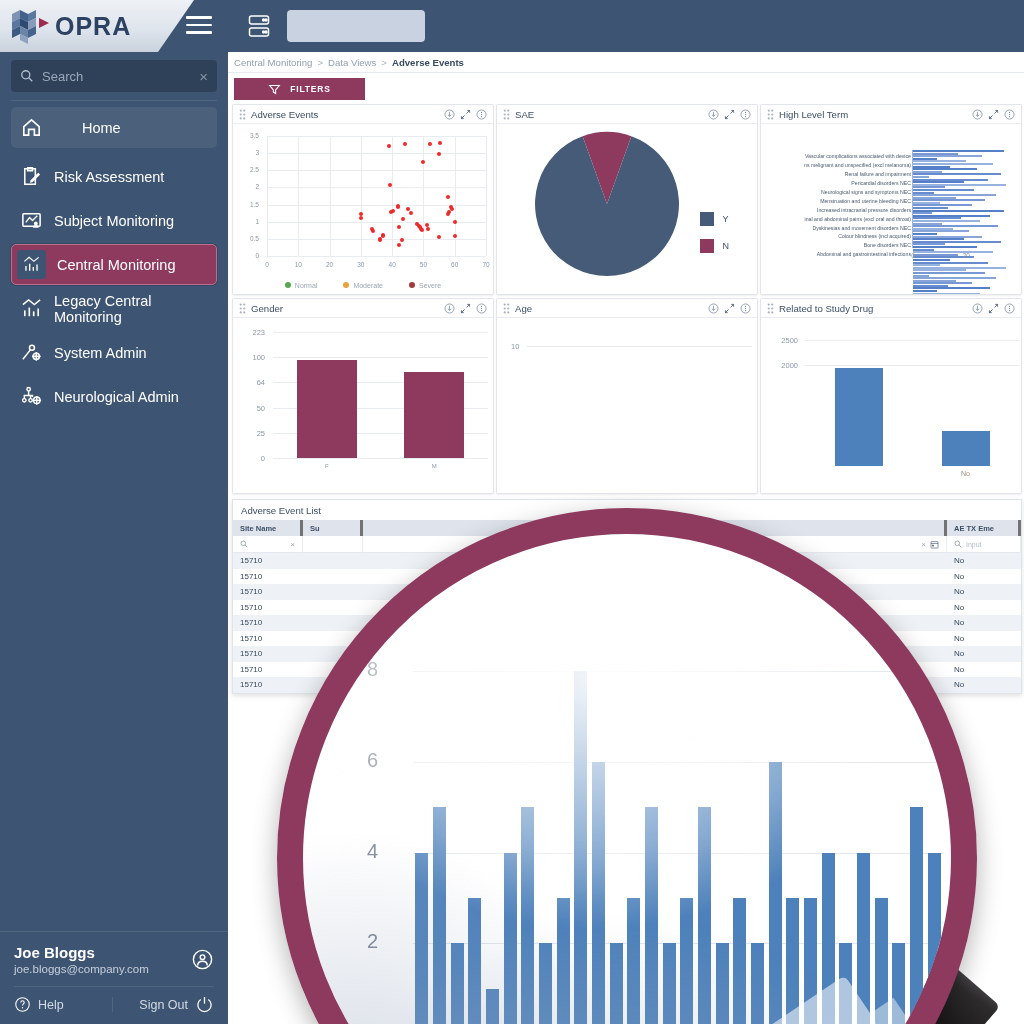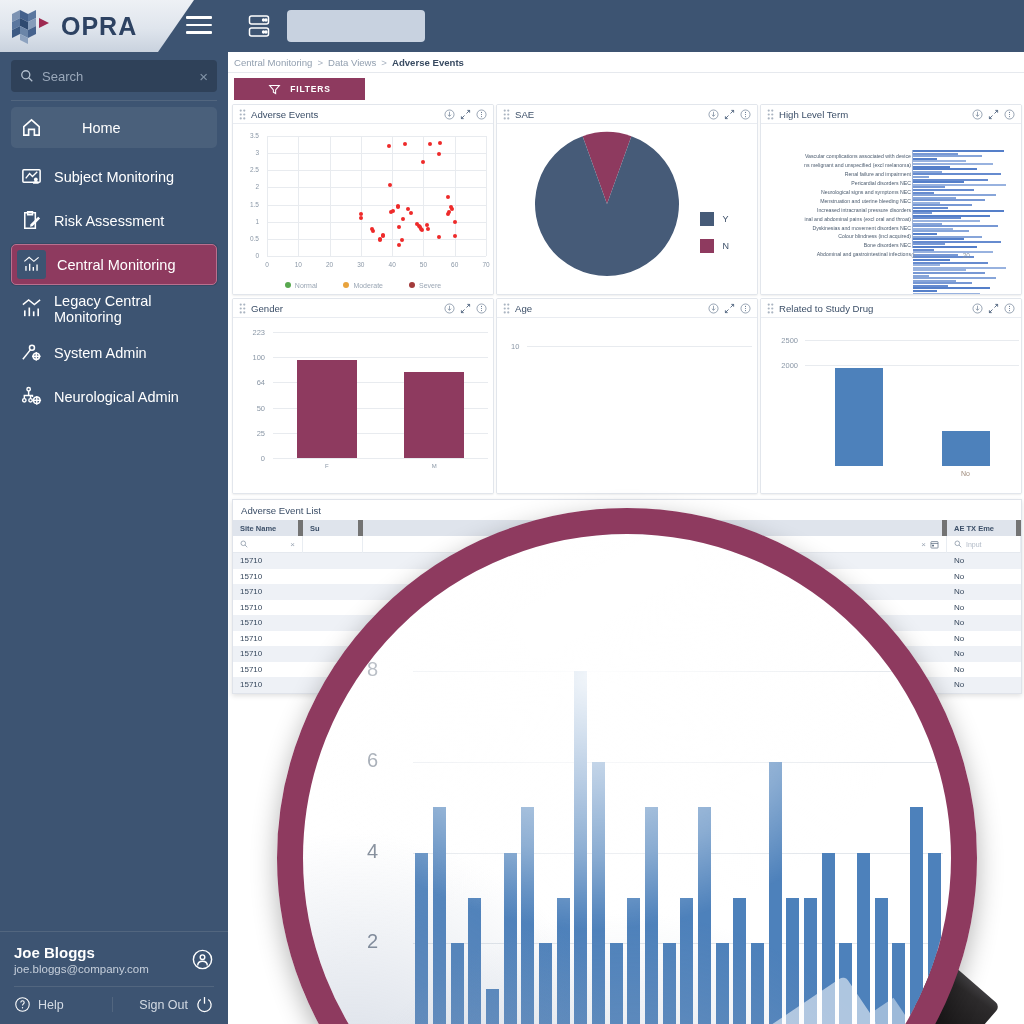--- a/index.html
+++ b/index.html
@@ -25,21 +25,21 @@
     display: flex; align-items: center; overflow: hidden;
   }
   .logo-bar::after {
     content: ""; position: absolute; right: 0; top: 0;
     width: 70px; height: 52px; background: #3d5472;
     clip-path: polygon(36px 0, 70px 0, 70px 52px, 0 52px);
   }
   .logo-mark { width: 44px; height: 40px; margin-left: 8px; flex: none; }
   .logo-text {
     font-size: 25px; font-weight: bold; color: #2d4262;
-    letter-spacing: 1px; margin-left: 9px;
+    letter-spacing: 1px; margin-left: 3px;
   }
   .hamburger {
     position: absolute; right: 16px; top: 16px; width: 26px; height: 20px;
     z-index: 3; cursor: pointer;
   }
   .hamburger i { display: block; height: 2.5px; background: #ffffff; margin-bottom: 5px; border-radius: 1px;}
 
   .search-wrap { padding: 8px 11px 6px 11px; }
   .search-box {
     height: 32px; background: #2f4159; border-radius: 4px;
@@ -156,21 +156,21 @@
   .table-wrap {
     margin: 2px 0 0 4px; width: 790px; background: #fff;
     border: 1px solid #dfe3ea; box-shadow: 0 2px 5px rgba(0,0,0,0.12);
     overflow: hidden;
   }
   .tbl-title { font-size: 9.6px; color: #3c4f68; padding: 5px 0 4px 8px; }
   .tbl-head { display: flex; background: #dfe4ec; height: 16px; align-items: center; }
   .th {
     font-size: 7.5px; font-weight: bold; color: #3c4f68;
     display:flex; align-items:center; gap: 21px; padding: 0 7px;
-    border-right: 5px solid #737373; height: 16px; white-space: nowrap;
+    border-right: 3px solid #737373; height: 16px; white-space: nowrap;
   }
   .tbl-search { display:flex; height: 17px; border-bottom:1px solid #e5e9ef; align-items:center;}
   .ts-cell { display:flex; align-items:center; padding: 0 7px; gap: 4px;
              border-right:1px solid #e9edf2; height: 17px; }
   .ts-cell .ph { font-size: 7px; color: #b2bbc7; }
   .tr { display:flex; height: 15.5px; align-items:center; font-size: 8px; color:#36475c; }
   .tr:nth-child(odd) { background: #eef1f6; }
   .td { padding: 0 7px; white-space: nowrap; }
 
   
@@ -265,35 +265,35 @@
         <svg class="nav-icon" viewBox="0 0 24 24" fill="none" stroke="#fff" stroke-width="1.7">
           <path d="M4 11 L12 4 L20 11 V20 H15 V14 H9 V20 H4 Z"></path>
         </svg>
         <span>Home</span>
       </div>
 
       <div class="nav-gap"></div>
 
       <div class="nav-item">
         <svg class="nav-icon" viewBox="0 0 24 24" fill="none" stroke="#fff" stroke-width="1.6">
+          <path d="M5 4 H16 V20 H5 Z"></path>
+            <path d="M8 3 H13 V6 H8 Z"></path>
+          <path d="M19 8 L21 10 L13 18 L10.5 18.5 L11 16 Z" fill="#fff" stroke="none"></path>
+        </svg>
+        <span>Risk Assessment</span>
+      </div>
+
+      <div class="nav-item">
+        <svg class="nav-icon" viewBox="0 0 24 24" fill="none" stroke="#fff" stroke-width="1.6">
           <rect x="3" y="5" width="18" height="13" rx="1"></rect>
           <path d="M6 14 L10 9 L13 12 L18 7" stroke-width="1.4"></path>
           <circle cx="16.5" cy="15" r="2" fill="#fff" stroke="none"></circle>
           <path d="M13.5 19.5 C13.5 17.6 15 16.8 16.5 16.8 C18 16.8 19.5 17.6 19.5 19.5 Z" fill="#fff" stroke="none"></path>
         </svg>
         <span>Subject Monitoring</span>
-      </div>
-
-      <div class="nav-item">
-        <svg class="nav-icon" viewBox="0 0 24 24" fill="none" stroke="#fff" stroke-width="1.6">
-          <path d="M5 4 H16 V20 H5 Z"></path>
-            <path d="M8 3 H13 V6 H8 Z"></path>
-          <path d="M19 8 L21 10 L13 18 L10.5 18.5 L11 16 Z" fill="#fff" stroke="none"></path>
-        </svg>
-        <span>Risk Assessment</span>
       </div>
 
       <div class="nav-item" data-state="active">
         <span class="nav-icon-box">
           <svg width="19" height="19" viewBox="0 0 24 24" fill="none" stroke="#fff" stroke-width="1.7">
             <path d="M3 8 L9 3 L15 8 L21 3" stroke-width="1.5"></path>
             <line x1="5" y1="20" x2="5" y2="14"></line>
               <line x1="9.7" y1="20" x2="9.7" y2="11"></line>
             <line x1="14.3" y1="20" x2="14.3" y2="15"></line>
               <line x1="19" y1="20" x2="19" y2="12"></line>

